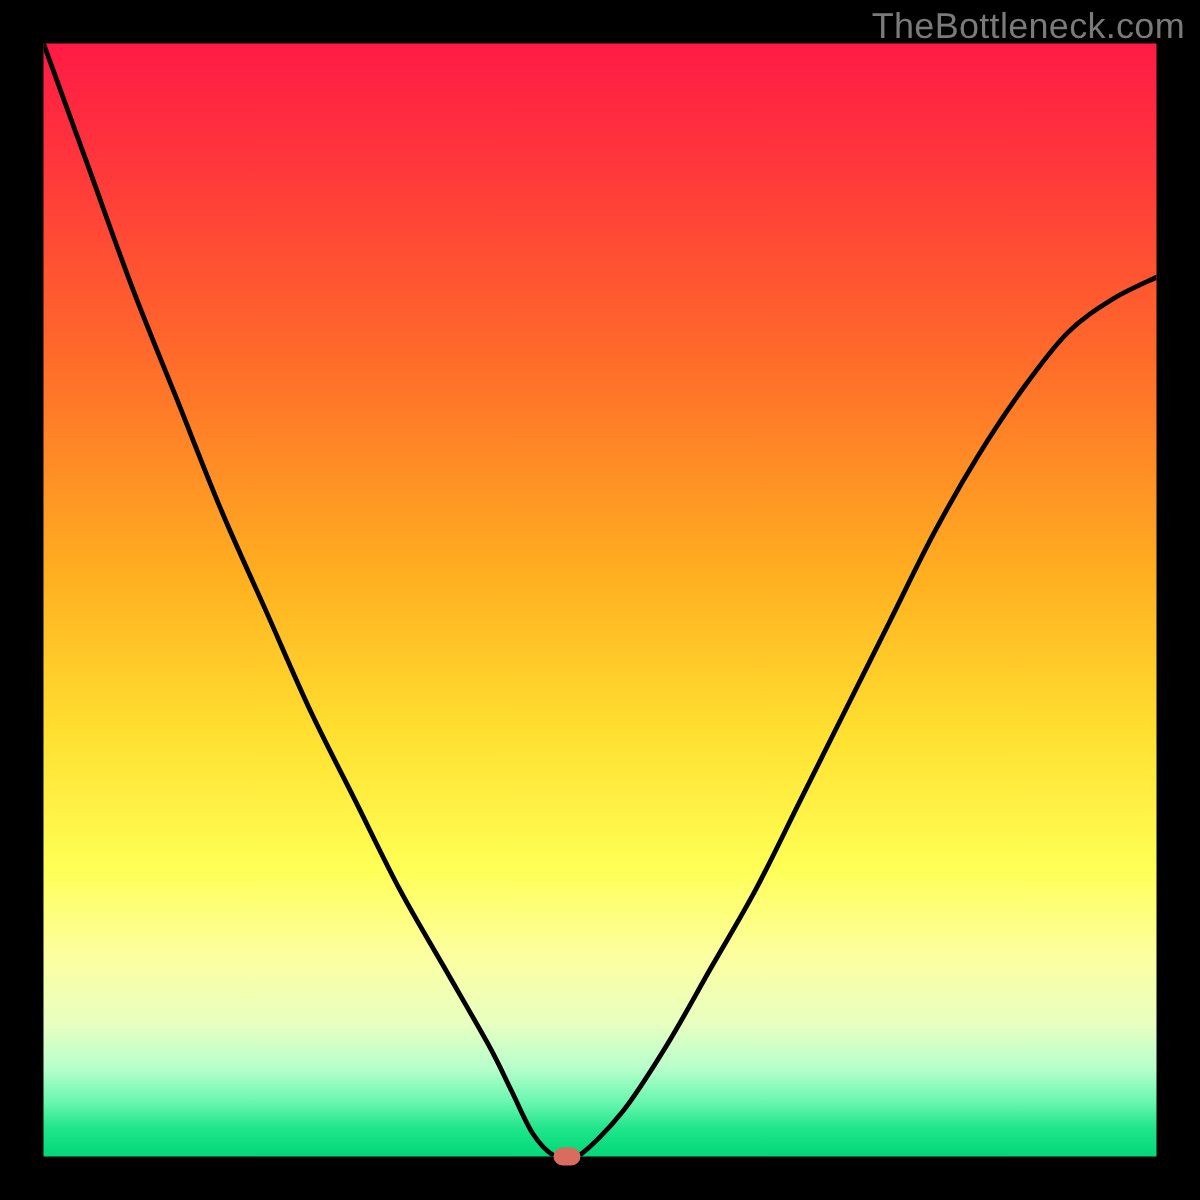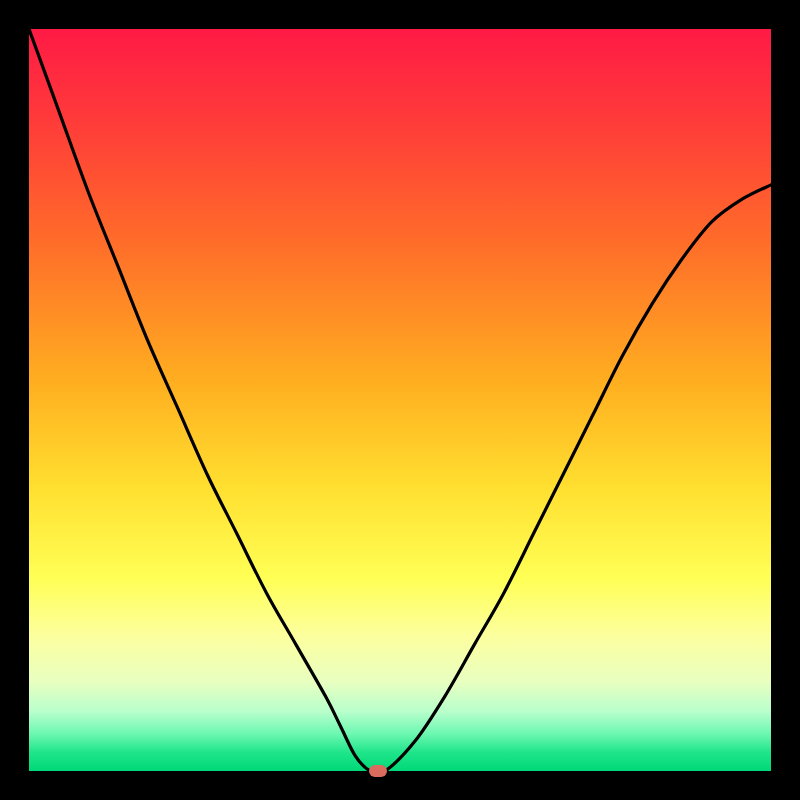--- a/index.html
+++ b/index.html
@@ -67,13 +67,14 @@
 </head>
 <body>
 
 <div class="frame">
   <div class="plot-area">
     <svg class="curve" width="742" height="742" viewBox="0 0 742 742">
       <path id="curve-path" d="M 0.00 0.00 C 4.95 13.60, 19.79 54.41, 29.68 81.62 C 39.57 108.83, 49.47 137.27, 59.36 163.24 C 69.25 189.21, 79.15 212.71, 89.04 237.44 C 98.93 262.17, 108.83 288.14, 118.72 311.64 C 128.61 335.14, 138.51 356.16, 148.40 378.42 C 158.29 400.68, 168.19 424.18, 178.08 445.20 C 187.97 466.22, 197.87 484.77, 207.76 504.56 C 217.65 524.35, 227.55 545.37, 237.44 563.92 C 247.33 582.47, 257.23 598.55, 267.12 615.86 C 277.01 633.17, 289.38 654.20, 296.80 667.80 C 304.22 681.40, 306.69 687.59, 311.64 697.48 C 316.59 707.37, 321.53 719.74, 326.48 727.16 C 331.43 734.58, 336.37 739.53, 341.32 742.00 C 346.27 744.47, 348.74 746.95, 356.16 742.00 C 363.58 737.05, 375.95 724.69, 385.84 712.32 C 395.73 699.95, 405.63 683.88, 415.52 667.80 C 425.41 651.72, 435.31 633.17, 445.20 615.86 C 455.09 598.55, 464.99 582.47, 474.88 563.92 C 484.77 545.37, 494.67 524.35, 504.56 504.56 C 514.45 484.77, 524.35 464.99, 534.24 445.20 C 544.13 425.41, 554.03 405.63, 563.92 385.84 C 573.81 366.05, 583.71 345.03, 593.60 326.48 C 603.49 307.93, 613.39 290.62, 623.28 274.54 C 633.17 258.46, 643.07 243.62, 652.96 230.02 C 662.85 216.42, 672.75 202.81, 682.64 192.92 C 692.53 183.03, 702.43 176.84, 712.32 170.66 C 722.21 164.48, 737.05 158.29, 742.00 155.82" fill="none" stroke="#000000" stroke-width="3.2" stroke-linecap="round"></path>
     </svg>
     <div class="marker" id="marker" style="left: 348.74px; top: 742px; background: rgb(217, 107, 95);"></div>
   </div>
+  <div class="watermark">TheBottleneck.com</div>
 </div>
 
 </body></html>

